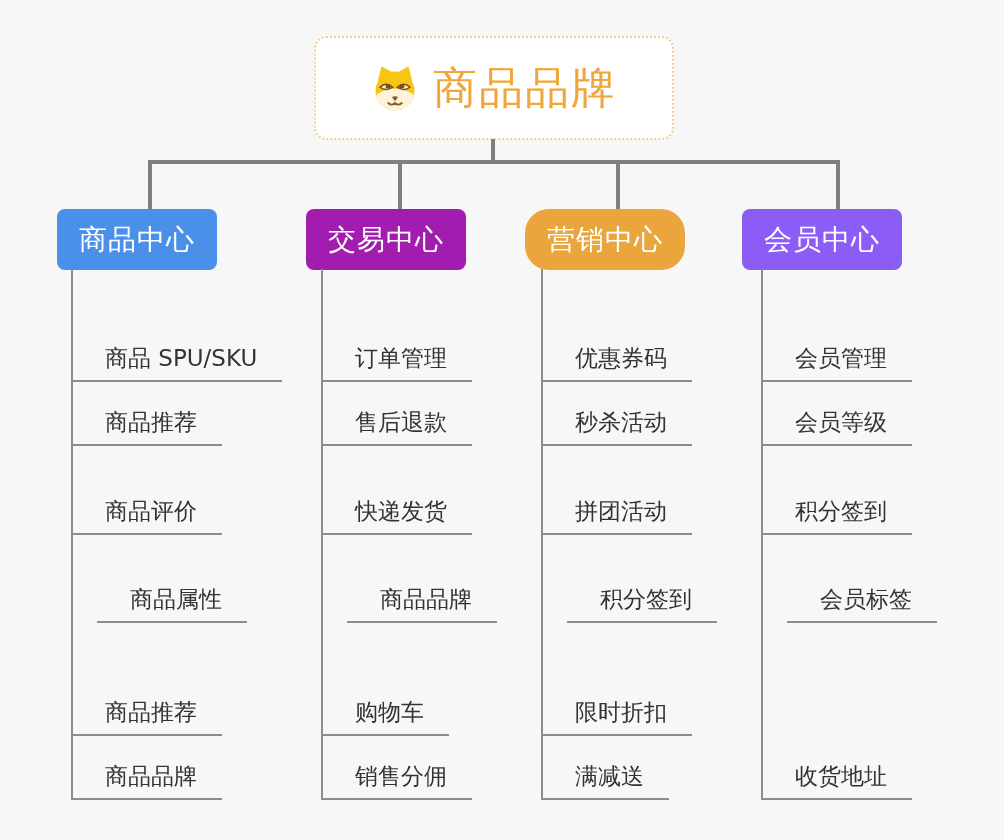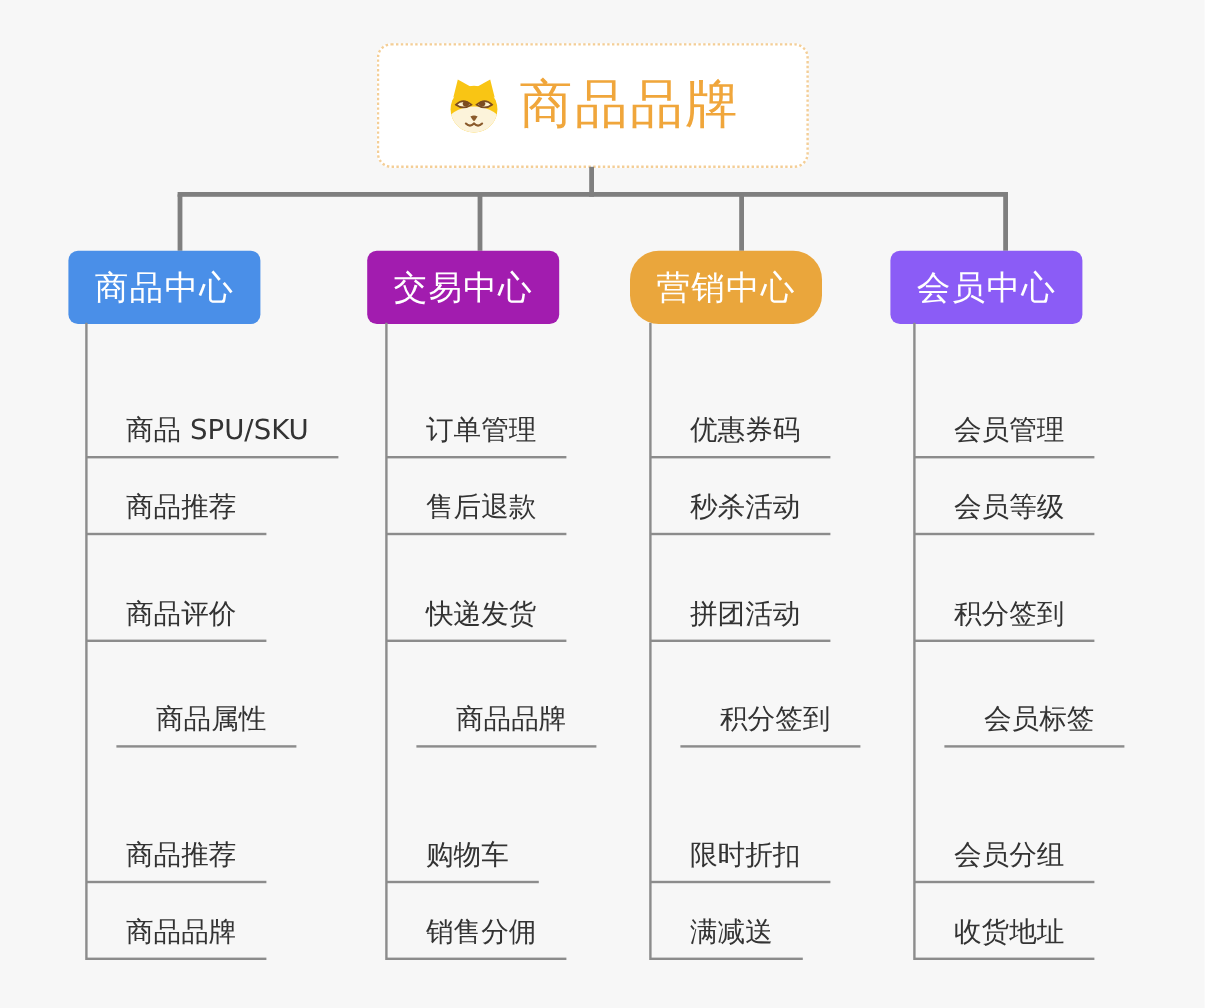--- a/index.html
+++ b/index.html
@@ -113,16 +113,15 @@
   <div class="leaf c2 r1">秒杀活动</div>
   <div class="leaf c2 r2">拼团活动</div>
   <div class="leaf c2 r3">积分签到</div>
   <div class="leaf c2 r4">限时折扣</div>
   <div class="leaf c2 r5">满减送</div>
 
   <div class="leaf c3 r0">会员管理</div>
   <div class="leaf c3 r1">会员等级</div>
   <div class="leaf c3 r2">积分签到</div>
   <div class="leaf c3 r3">会员标签</div>
-  <div class="leaf c3 r4">会员分组</div>
   <div class="leaf c3 r5">收货地址</div>
 
 </div>
 
 </body></html>

